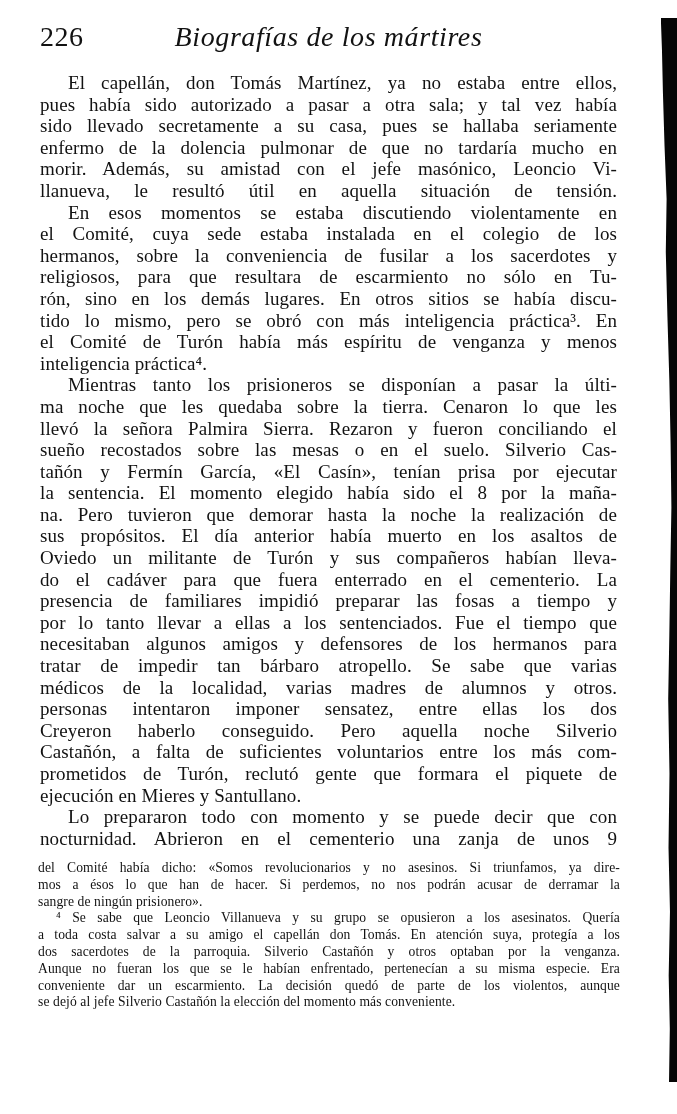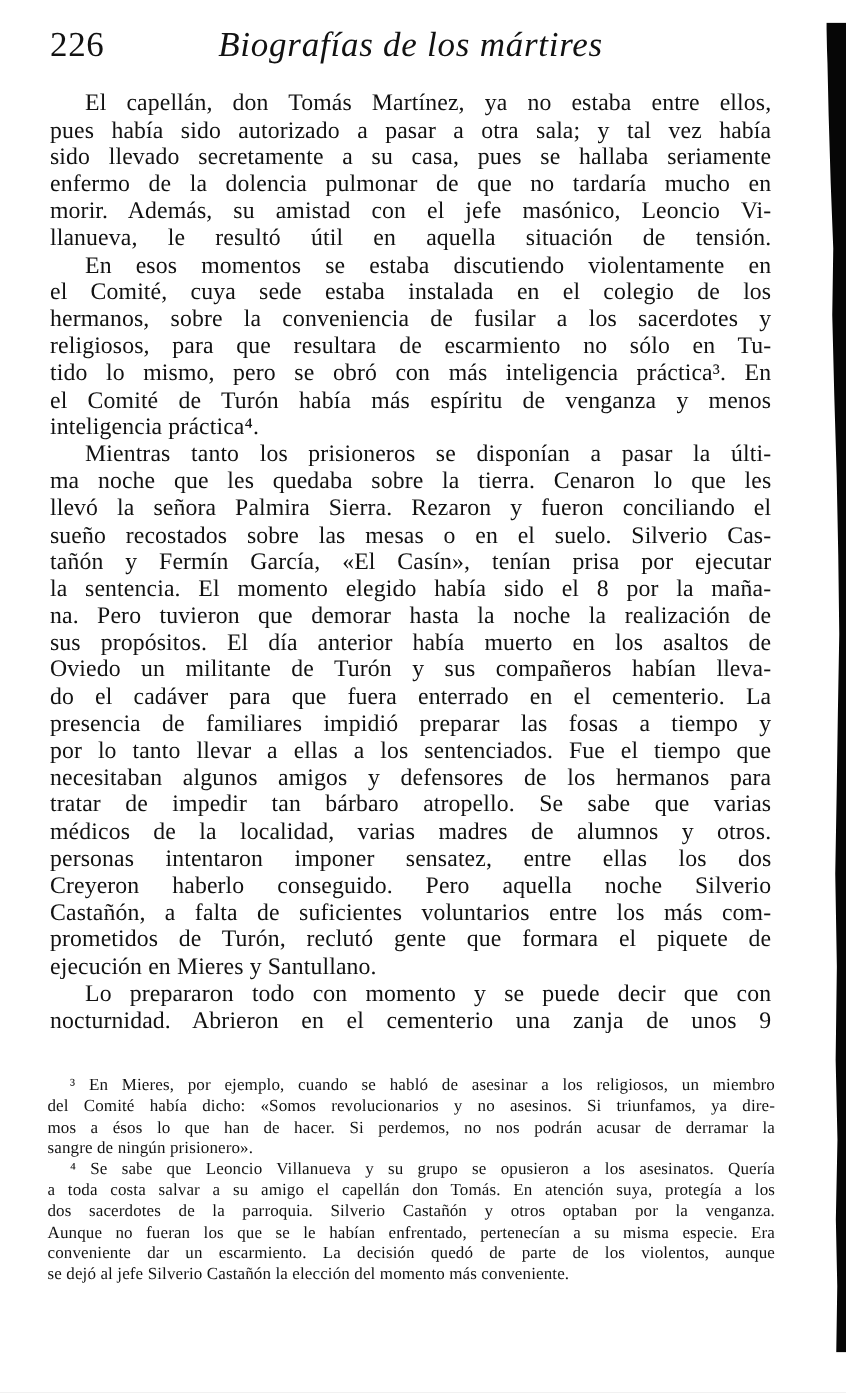--- a/index.html
+++ b/index.html
@@ -97,20 +97,21 @@
         <div class="line">sido llevado secretamente a su casa, pues se hallaba seriamente</div>
         <div class="line">enfermo de la dolencia pulmonar de que no tardaría mucho en</div>
         <div class="line">morir. Además, su amistad con el jefe masónico, Leoncio Vi-</div>
         <div class="line">llanueva, le resultó útil en aquella situación de tensión.</div>
       </div>
       <div class="paragraph">
         <div class="line first">En esos momentos se estaba discutiendo violentamente en</div>
         <div class="line">el Comité, cuya sede estaba instalada en el colegio de los</div>
         <div class="line">hermanos, sobre la conveniencia de fusilar a los sacerdotes y</div>
         <div class="line">religiosos, para que resultara de escarmiento no sólo en Tu-</div>
+        <div class="line">rón, sino en los demás lugares. En otros sitios se había discu-</div>
         <div class="line">tido lo mismo, pero se obró con más inteligencia práctica³. En</div>
         <div class="line">el Comité de Turón había más espíritu de venganza y menos</div>
         <div class="line nojust">inteligencia práctica⁴.</div>
       </div>
       <div class="paragraph">
         <div class="line first">Mientras tanto los prisioneros se disponían a pasar la últi-</div>
         <div class="line">ma noche que les quedaba sobre la tierra. Cenaron lo que les</div>
         <div class="line">llevó la señora Palmira Sierra. Rezaron y fueron conciliando el</div>
         <div class="line">sueño recostados sobre las mesas o en el suelo. Silverio Cas-</div>
         <div class="line">tañón y Fermín García, «El Casín», tenían prisa por ejecutar</div>
@@ -131,21 +132,20 @@
         <div class="line nojust">ejecución en Mieres y Santullano.</div>
       </div>
       <div class="paragraph">
         <div class="line first">Lo prepararon todo con momento y se puede decir que con</div>
         <div class="line">nocturnidad. Abrieron en el cementerio una zanja de unos 9</div>
       </div>
     </div>
 
   <div class="footnotes">
       <div class="footnote">
-        <div class="line first">³ En Mieres, por ejemplo, cuando se habló de asesinar a los religiosos, un miembro</div>
         <div class="line">del Comité había dicho: «Somos revolucionarios y no asesinos. Si triunfamos, ya dire-</div>
         <div class="line">mos a ésos lo que han de hacer. Si perdemos, no nos podrán acusar de derramar la</div>
         <div class="line nojust">sangre de ningún prisionero».</div>
       </div>
       <div class="footnote">
         <div class="line first">⁴ Se sabe que Leoncio Villanueva y su grupo se opusieron a los asesinatos. Quería</div>
         <div class="line">a toda costa salvar a su amigo el capellán don Tomás. En atención suya, protegía a los</div>
         <div class="line">dos sacerdotes de la parroquia. Silverio Castañón y otros optaban por la venganza.</div>
         <div class="line">Aunque no fueran los que se le habían enfrentado, pertenecían a su misma especie. Era</div>
         <div class="line">conveniente dar un escarmiento. La decisión quedó de parte de los violentos, aunque</div>

